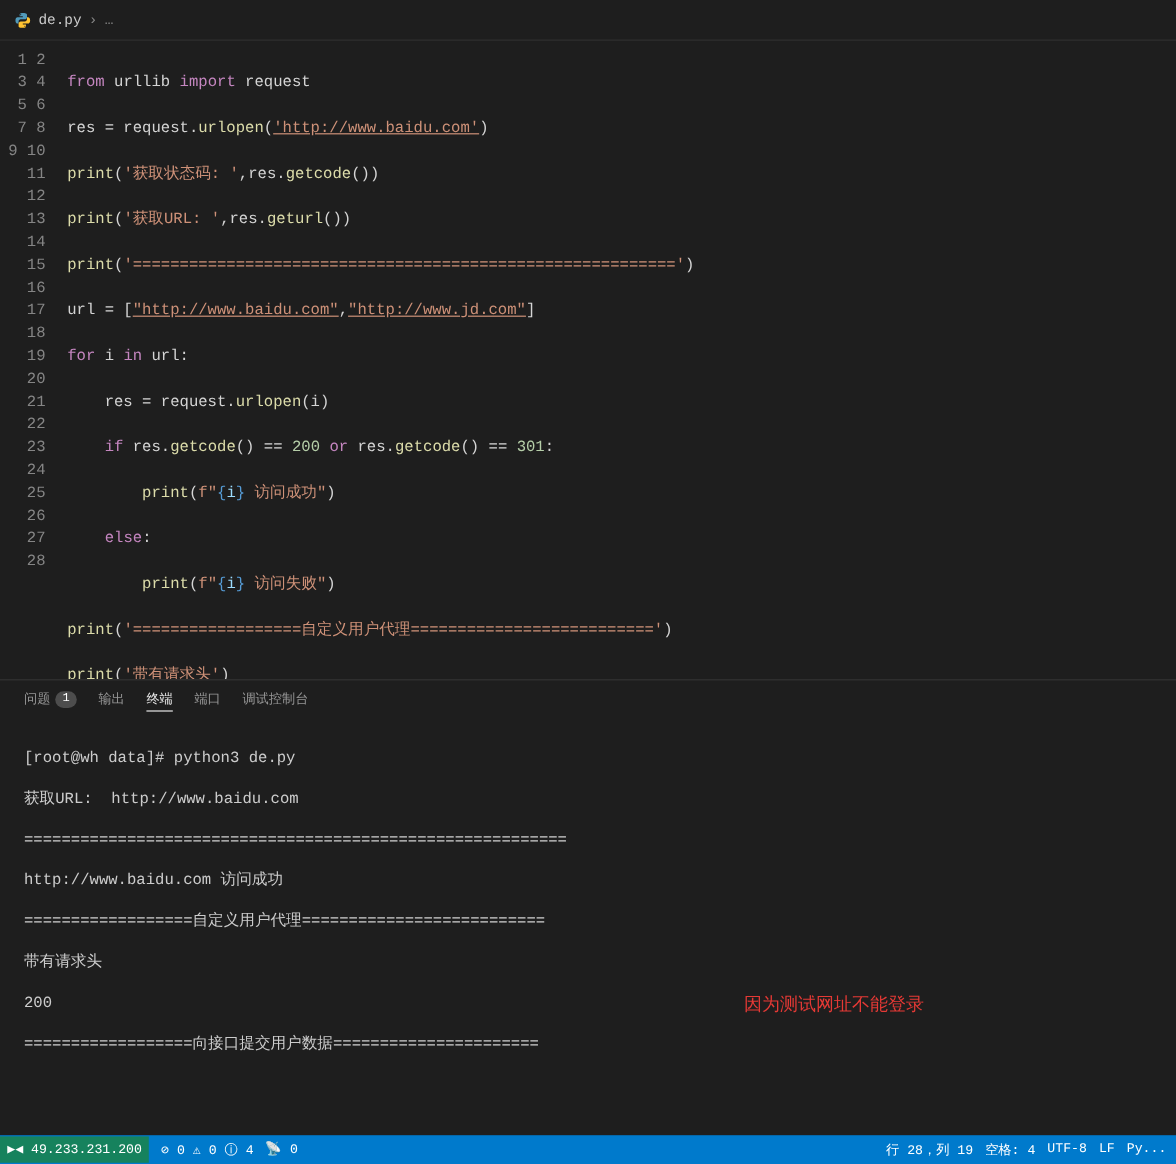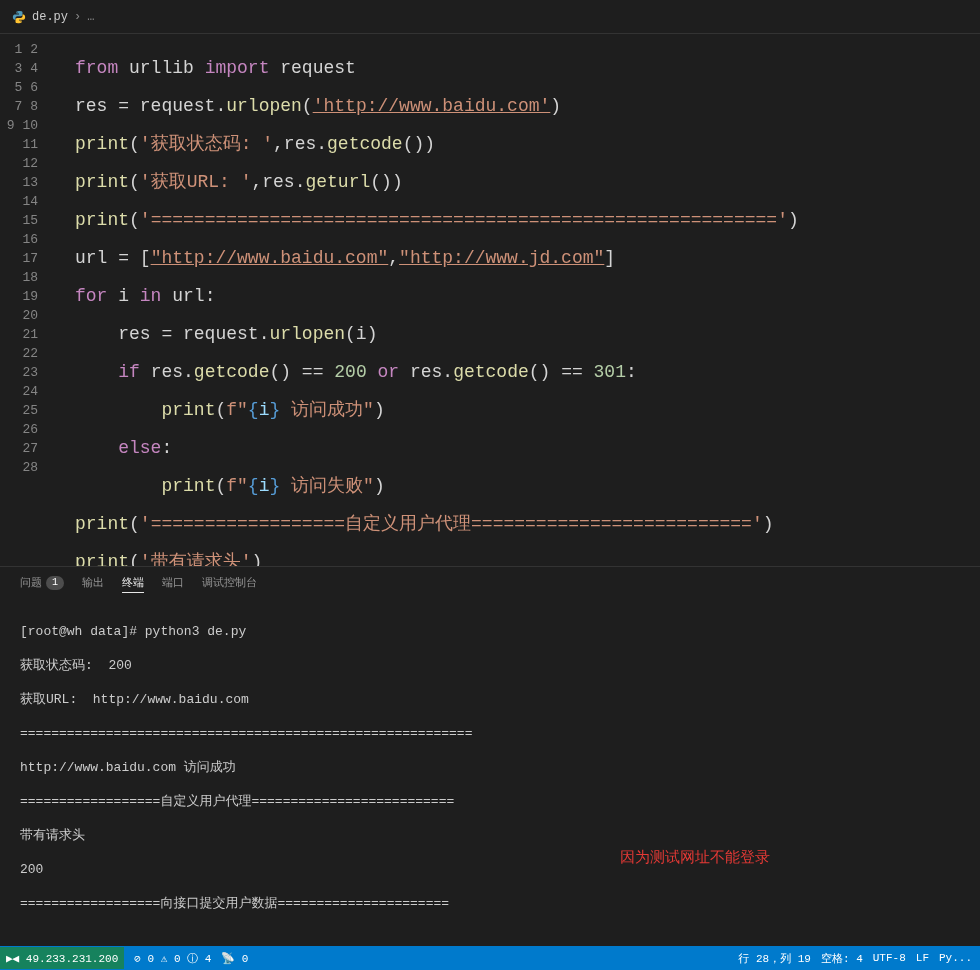--- a/index.html
+++ b/index.html
@@ -40,25 +40,24 @@
   text-align: right;
   padding-right: 18px;
   user-select: none;
   font-size: 13px;
   line-height: 19px;
   padding-top: 6px;
 }
 .code {
   flex: 1;
   padding-top: 6px;
-  font-size: 18px;
+  font-size: 13px;
   line-height: 19px;
   white-space: pre;
   overflow: hidden;
-  margin-left: 19px;
 }
 .code .line { height: 19px; }
 .k { color: #c586c0; }
 .m { color: #569cd6; }
 .f { color: #dcdcaa; }
 .s { color: #ce9178; }
 .n { color: #b5cea8; }
 .v { color: #9cdcfe; }
 .p { color: #d4d4d4; }
 .u { text-decoration: underline; }
@@ -93,21 +92,21 @@
   font-size: 13px;
   line-height: 17px;
   color: #cccccc;
   position: relative;
   white-space: pre-wrap;
   overflow: hidden;
 }
 .terminal .red-note {
   position: absolute;
   left: 620px;
-  top: 252px;
+  top: 232px;
   color: #e53935;
   font-size: 15px;
 }
 .statusbar {
   height: 22px;
   background: #007acc;
   color: #fff;
   display: flex;
   align-items: center;
   justify-content: space-between;
@@ -202,21 +201,20 @@
         <span>问题</span> 
         <span class="badge">1</span>
       </div>
     <div class="tab">输出</div>
     <div class="tab active">终端</div>
     <div class="tab">端口</div>
     <div class="tab">调试控制台</div>
   </div>
   <div class="terminal">
 <div>[root@wh data]# python3 de.py</div>
-<div>获取状态码:  200</div>
 <div>获取URL:  http://www.baidu.com</div>
 <div>==========================================================</div>
 <div>http://www.baidu.com 访问成功</div>
 <div>==================自定义用户代理==========================</div>
 <div>带有请求头</div>
 <div>200</div>
 <div>==================向接口提交用户数据======================</div>
 
 
 

